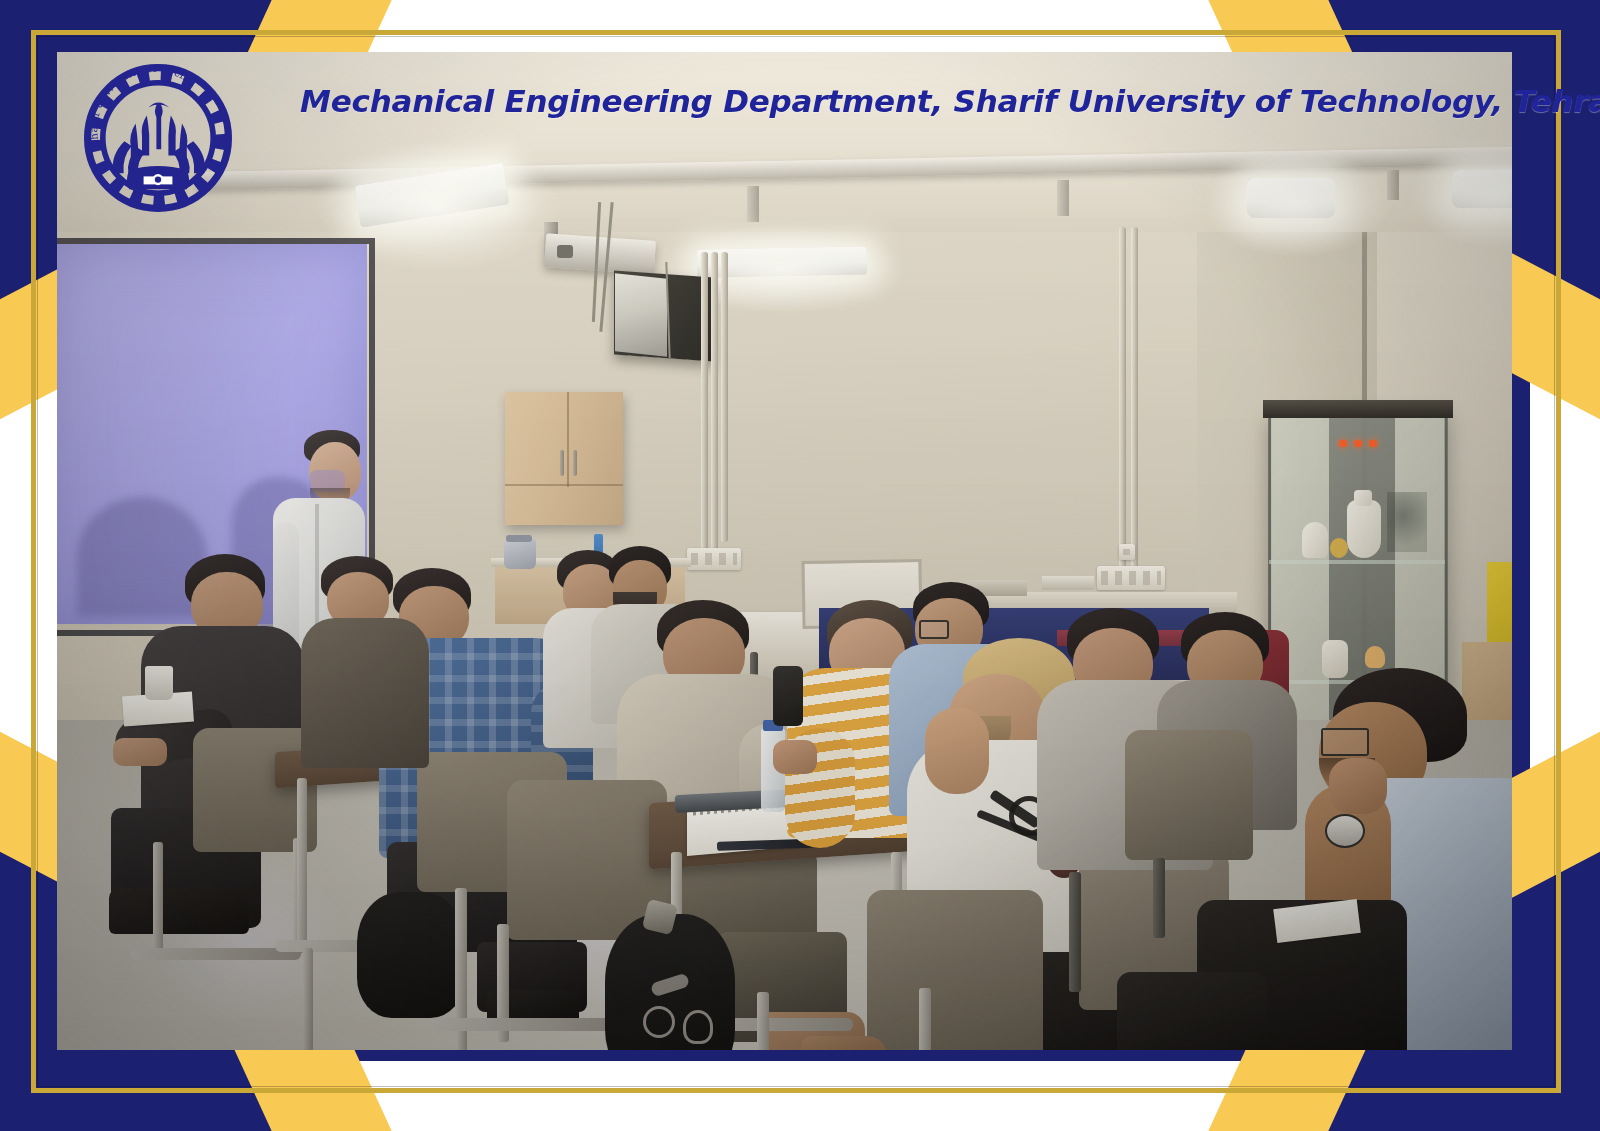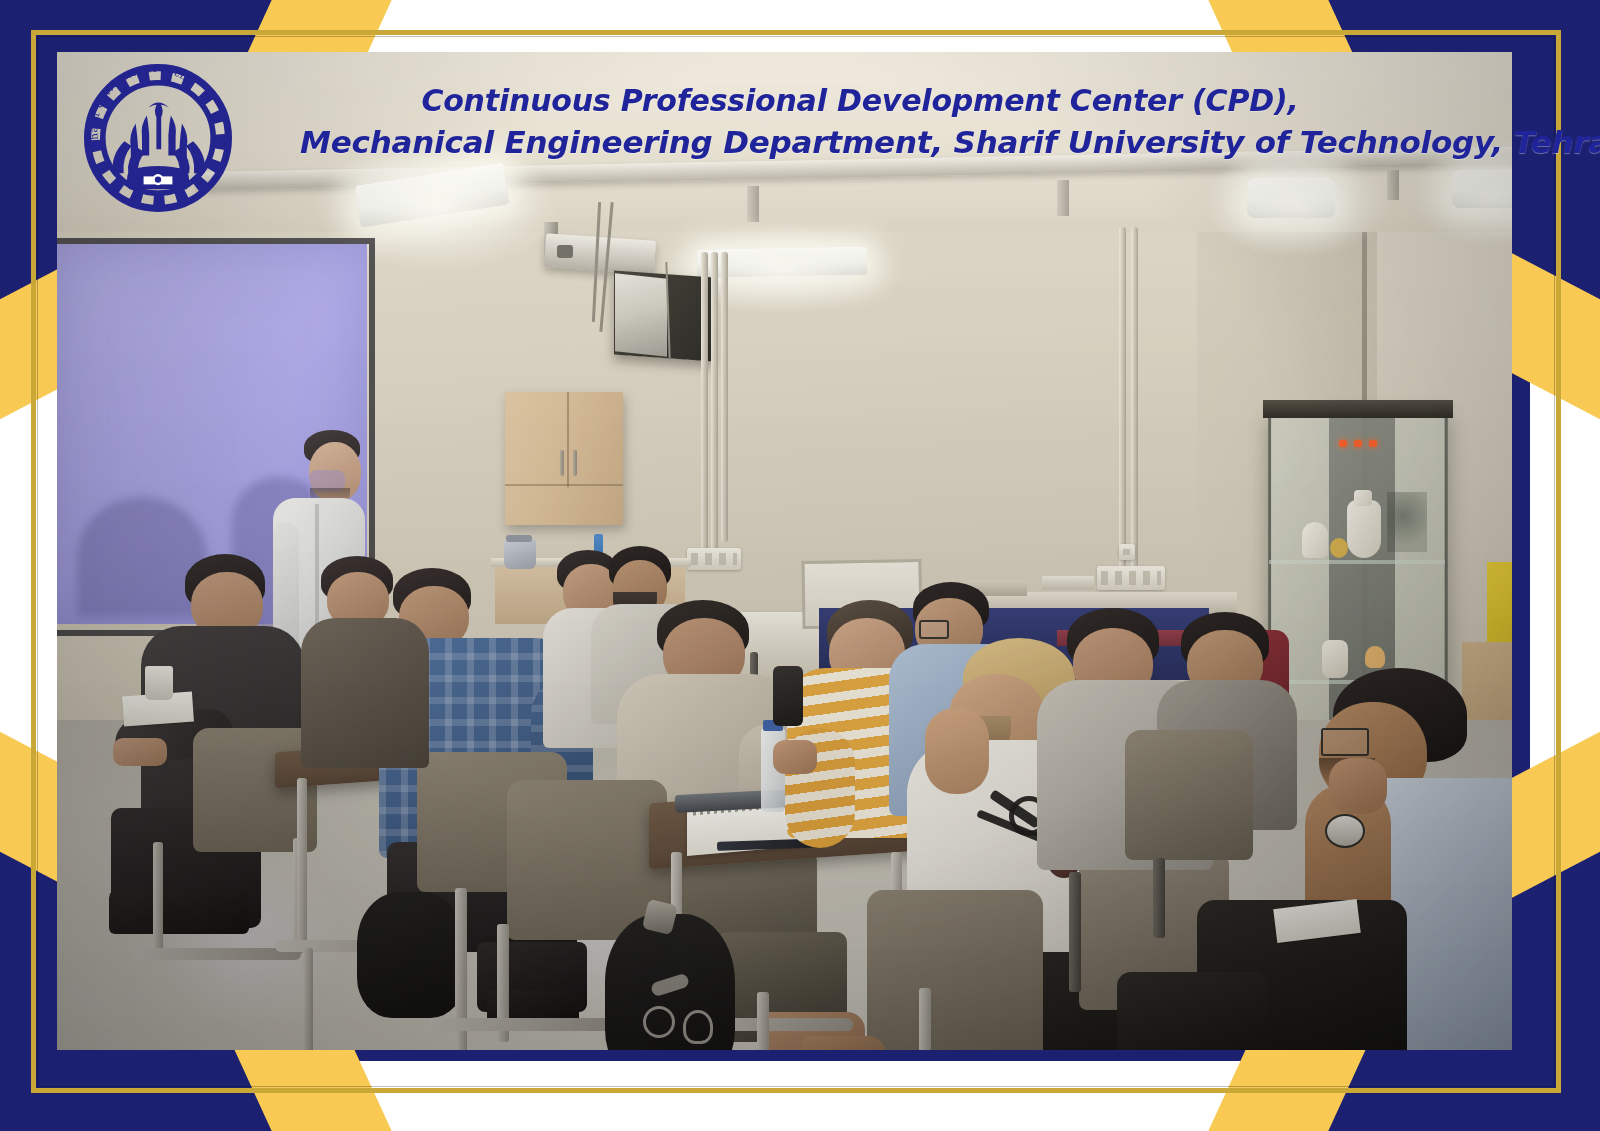--- a/index.html
+++ b/index.html
@@ -816,17 +816,16 @@
         <path d="M96,166 q4,10 4,14 q0,-4 4,-14 z"></path>
       </g>
 
       <text font-family="DejaVu Serif, serif" font-size="13" fill="#24248f" letter-spacing="0.4">
         <textPath href="#arcpath" startOffset="4%">Sharif University of Technology</textPath>
       </text>
     </svg>
   </div>
 
   <div class="title-block">
-    <div class="title-line-1">Continuous Professional Development Center (CPD),</div>
     <div class="title-line-2">Mechanical Engineering Department, Sharif University of Technology, Tehran, Iran</div>
   </div>
 
 </div>
 
 </body></html>

